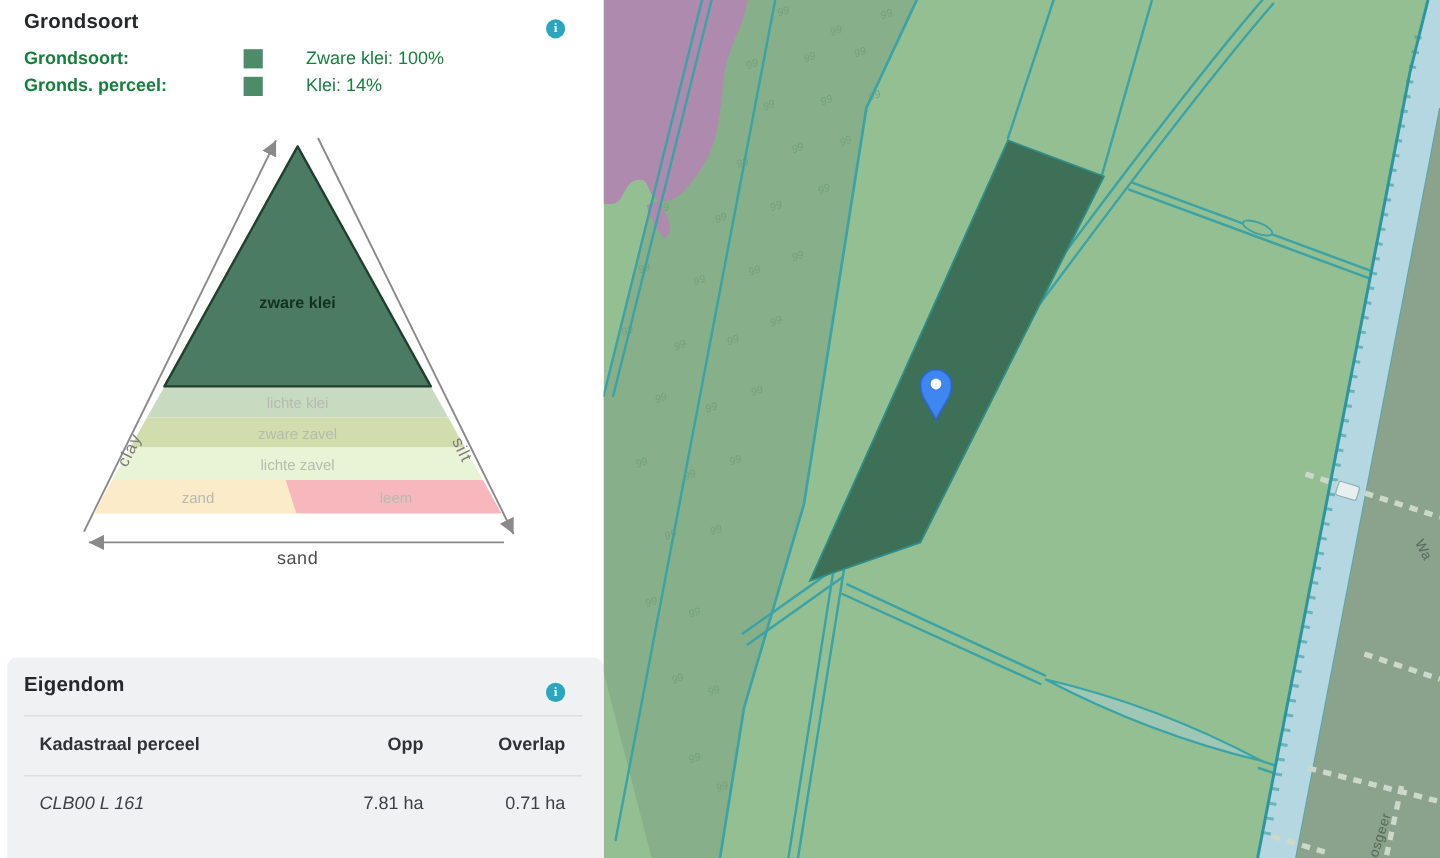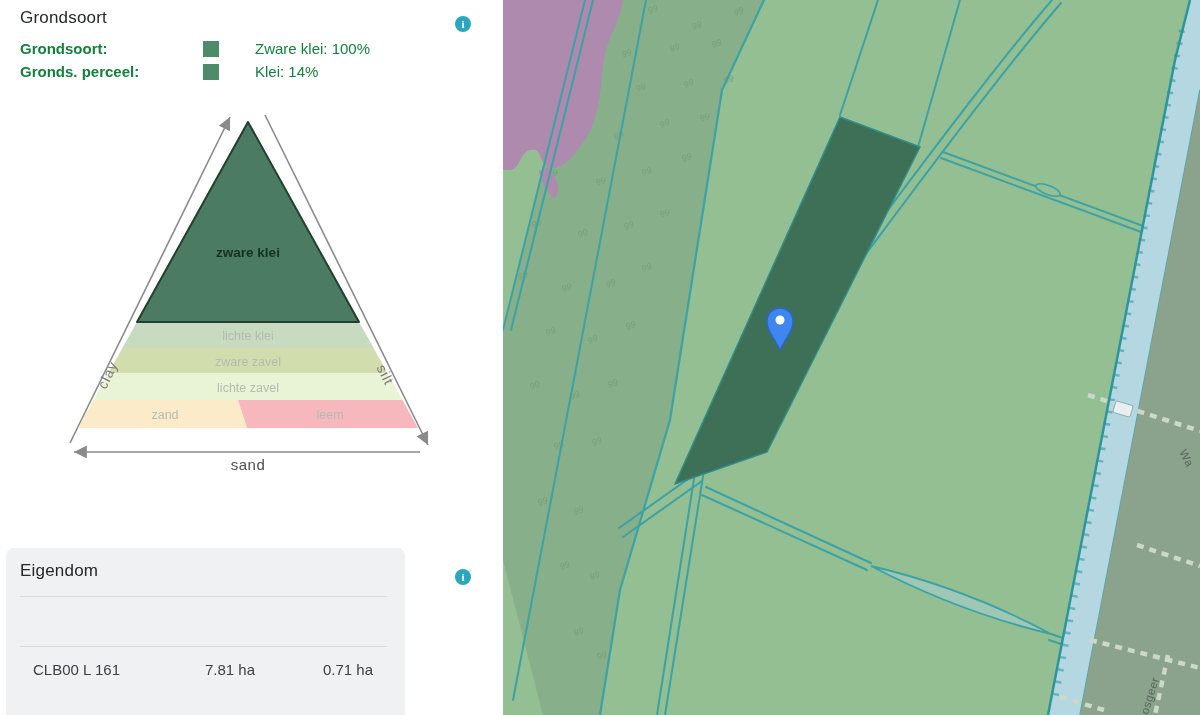--- a/index.html
+++ b/index.html
@@ -1,45 +1,45 @@
 <!DOCTYPE html>
 <html><head>
 <meta charset="utf-8">
 <style>
   html,body{margin:0;padding:0;}
   body{width:1200px;height:715px;overflow:hidden;font-family:"Liberation Sans",sans-serif;background:#fff;}
   .stage{position:relative;width:1200px;height:715px;}
 
   
   .sidebar{position:absolute;left:0;top:0;width:503px;height:715px;background:#fff;}
-  .sec-title{position:absolute;left:20px;margin:0;font-size:17px;font-weight:400;color:#24282a;letter-spacing:.2px;}
+  .sec-title{position:absolute;left:20px;margin:0;font-size:17px;font-weight:700;color:#24282a;letter-spacing:.2px;}
   .info-dot{position:absolute;width:16px;height:16px;border-radius:50%;background:#2ba6bd;color:#fff;
             font-family:"Liberation Serif",serif;font-weight:700;font-size:11px;line-height:16px;
             text-align:center;cursor:pointer;}
   .legend-row{position:absolute;left:20px;width:470px;height:20px;font-size:15px;color:#15803d;}
   .legend-label{position:absolute;left:0;font-weight:700;}
   .legend-swatch{position:absolute;left:183px;top:1px;width:16px;height:16px;}
   .legend-value{position:absolute;left:206px;margin-left:29px;}
 
   .tri-svg{position:absolute;left:0;top:105px;}
   .zone-label{font-size:12.5px;fill:#b5bbb0;text-anchor:middle;}
   .zone-label-main{font-size:13.5px;font-weight:700;fill:#16301f;text-anchor:middle;}
   .axis-label{font-size:14px;fill:#7b7b7b;letter-spacing:1px;text-anchor:middle;}
   .axis-label-b{font-size:15px;fill:#4e4e4e;text-anchor:middle;letter-spacing:.5px;}
 
   
-  .eigendom{position:absolute;left:6px;top:548px;width:399px;height:167px;background:#f0f1f2;border-radius:8px 8px 0 0;}
+  .eigendom{position:absolute;left:6px;top:548px;width:497px;height:167px;background:#f0f1f2;border-radius:8px 8px 0 0;}
   .eigendom .sec-title{top:13px;left:14px;}
   .divider{position:absolute;left:14px;right:18px;height:1px;background:#d9dadb;}
   .trow{position:absolute;left:0;width:100%;display:flex;box-sizing:border-box;padding:0 32px 0 27px;font-size:15px;color:#3c4145;}
   .trow .c1{flex:1;text-align:left;}
   .trow .c2{width:85px;text-align:right;}
   .trow .c3{width:118px;text-align:right;}
   .thead{font-weight:700;color:#2e3336;}
-  .tdata .c1{}
+  .tdata .c1{font-style:italic;}
 
   
   .map{position:absolute;left:503px;top:0;width:697px;height:715px;cursor:grab;}
   .marshsym{font-size:9px;fill:#6f9f79;opacity:.8;font-style:italic;}
   .street{font-size:11.5px;fill:#57695b;letter-spacing:.5px;}
 </style>
 </head>
 <body>
 
 <div class="stage">
@@ -91,20 +91,25 @@
         <text transform="translate(381 272) rotate(64)" class="axis-label">silt</text>
         <text x="248" y="365" class="axis-label-b">sand</text>
       </svg>
     </section>
 
     <section class="eigendom">
       <h2 class="sec-title">Eigendom</h2>
       <span class="info-dot" style="left:449px;top:21px">i</span>
       <div class="divider" style="top:48px"></div>
 
+      <div class="trow thead" style="top:64px">
+        <span class="c1">Kadastraal perceel</span>
+        <span class="c2">Opp</span>
+        <span class="c3">Overlap</span>
+      </div>
       <div class="divider" style="top:98px"></div>
 
       <div class="trow tdata" style="top:113px">
         <span class="c1">CLB00 L 161</span>
         <span class="c2">7.81 ha</span>
         <span class="c3">0.71 ha</span>
       </div>
     </section>
   </aside>
 

